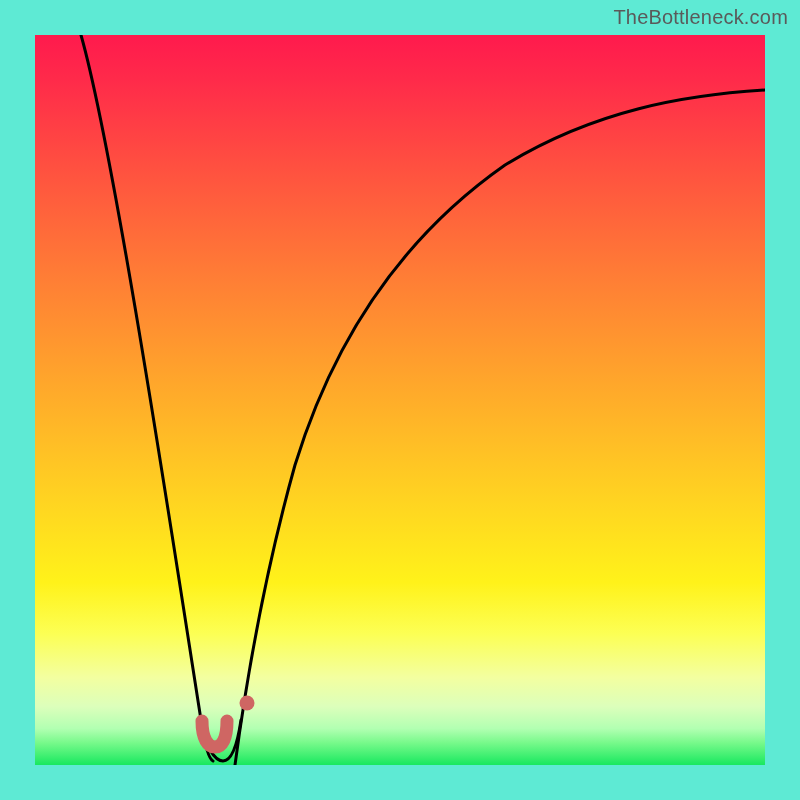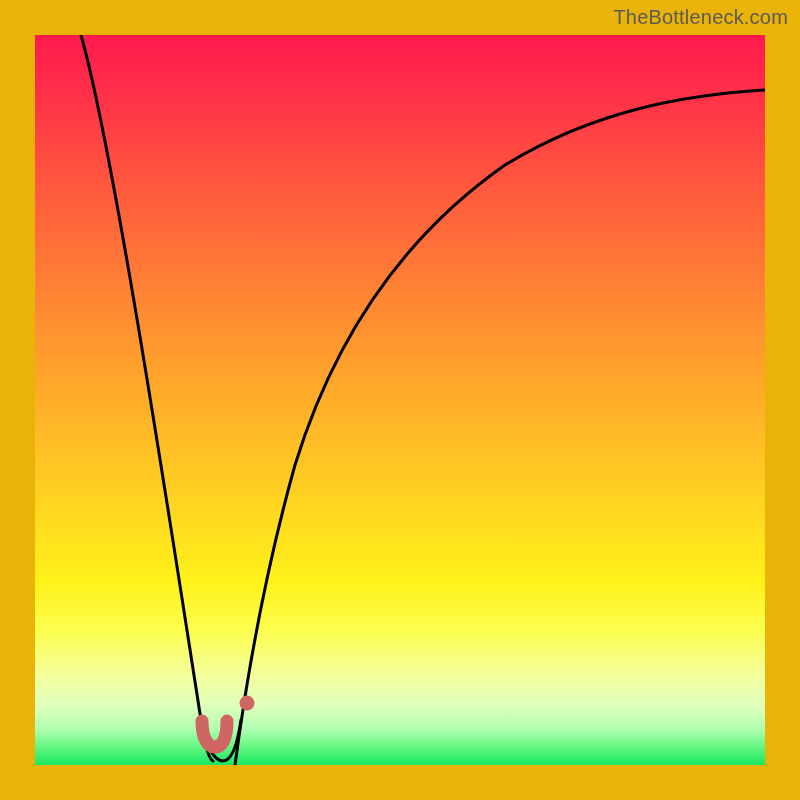--- a/index.html
+++ b/index.html
@@ -9,21 +9,21 @@
     height: 800px;
     background: #000;
     overflow: hidden;
   }
   .frame {
     position: absolute;
     left: 0;
     top: 0;
     width: 800px;
     height: 800px;
-    background: #eab308;
+    background: #5eead4;
   }
   .plot-area {
     position: absolute;
     left: 35px;
     top: 35px;
     width: 730px;
     height: 730px;
     overflow: hidden;
   }
   .gradient {

